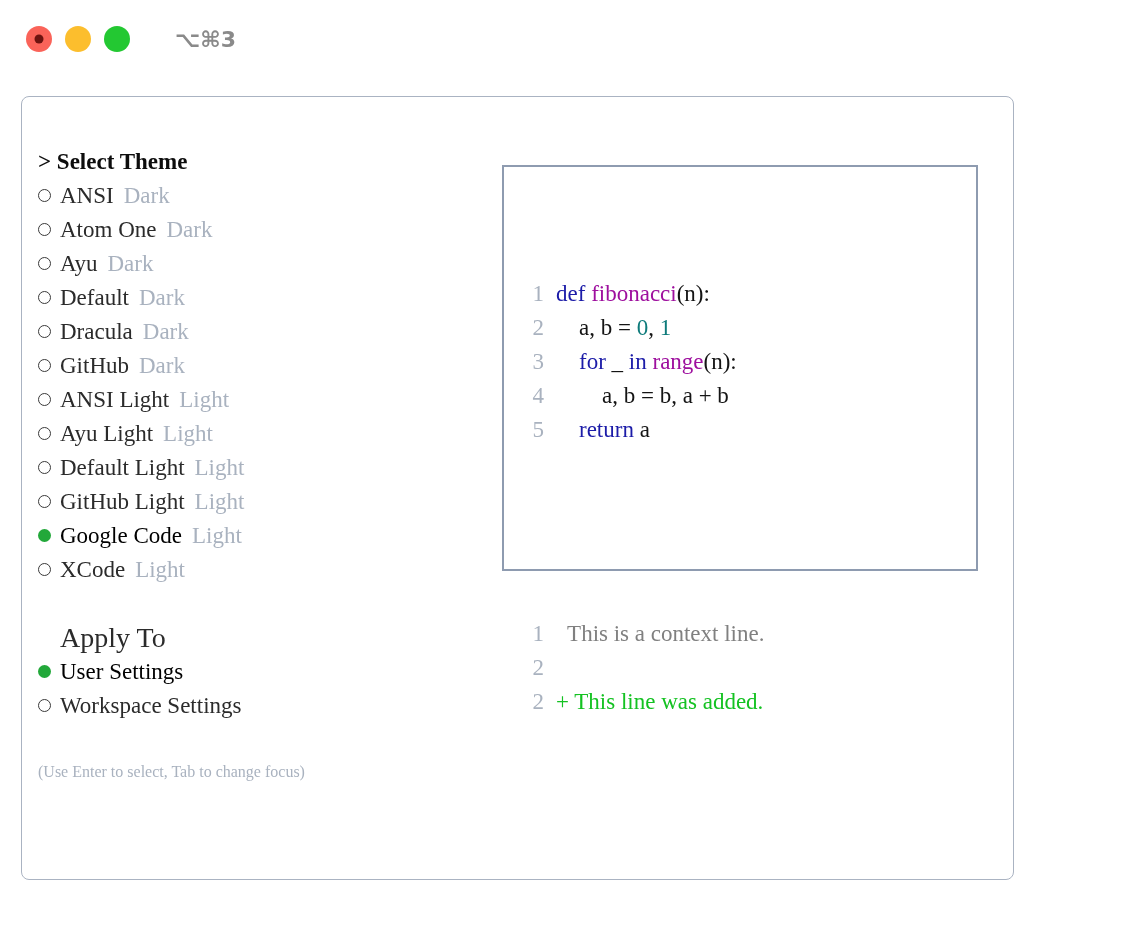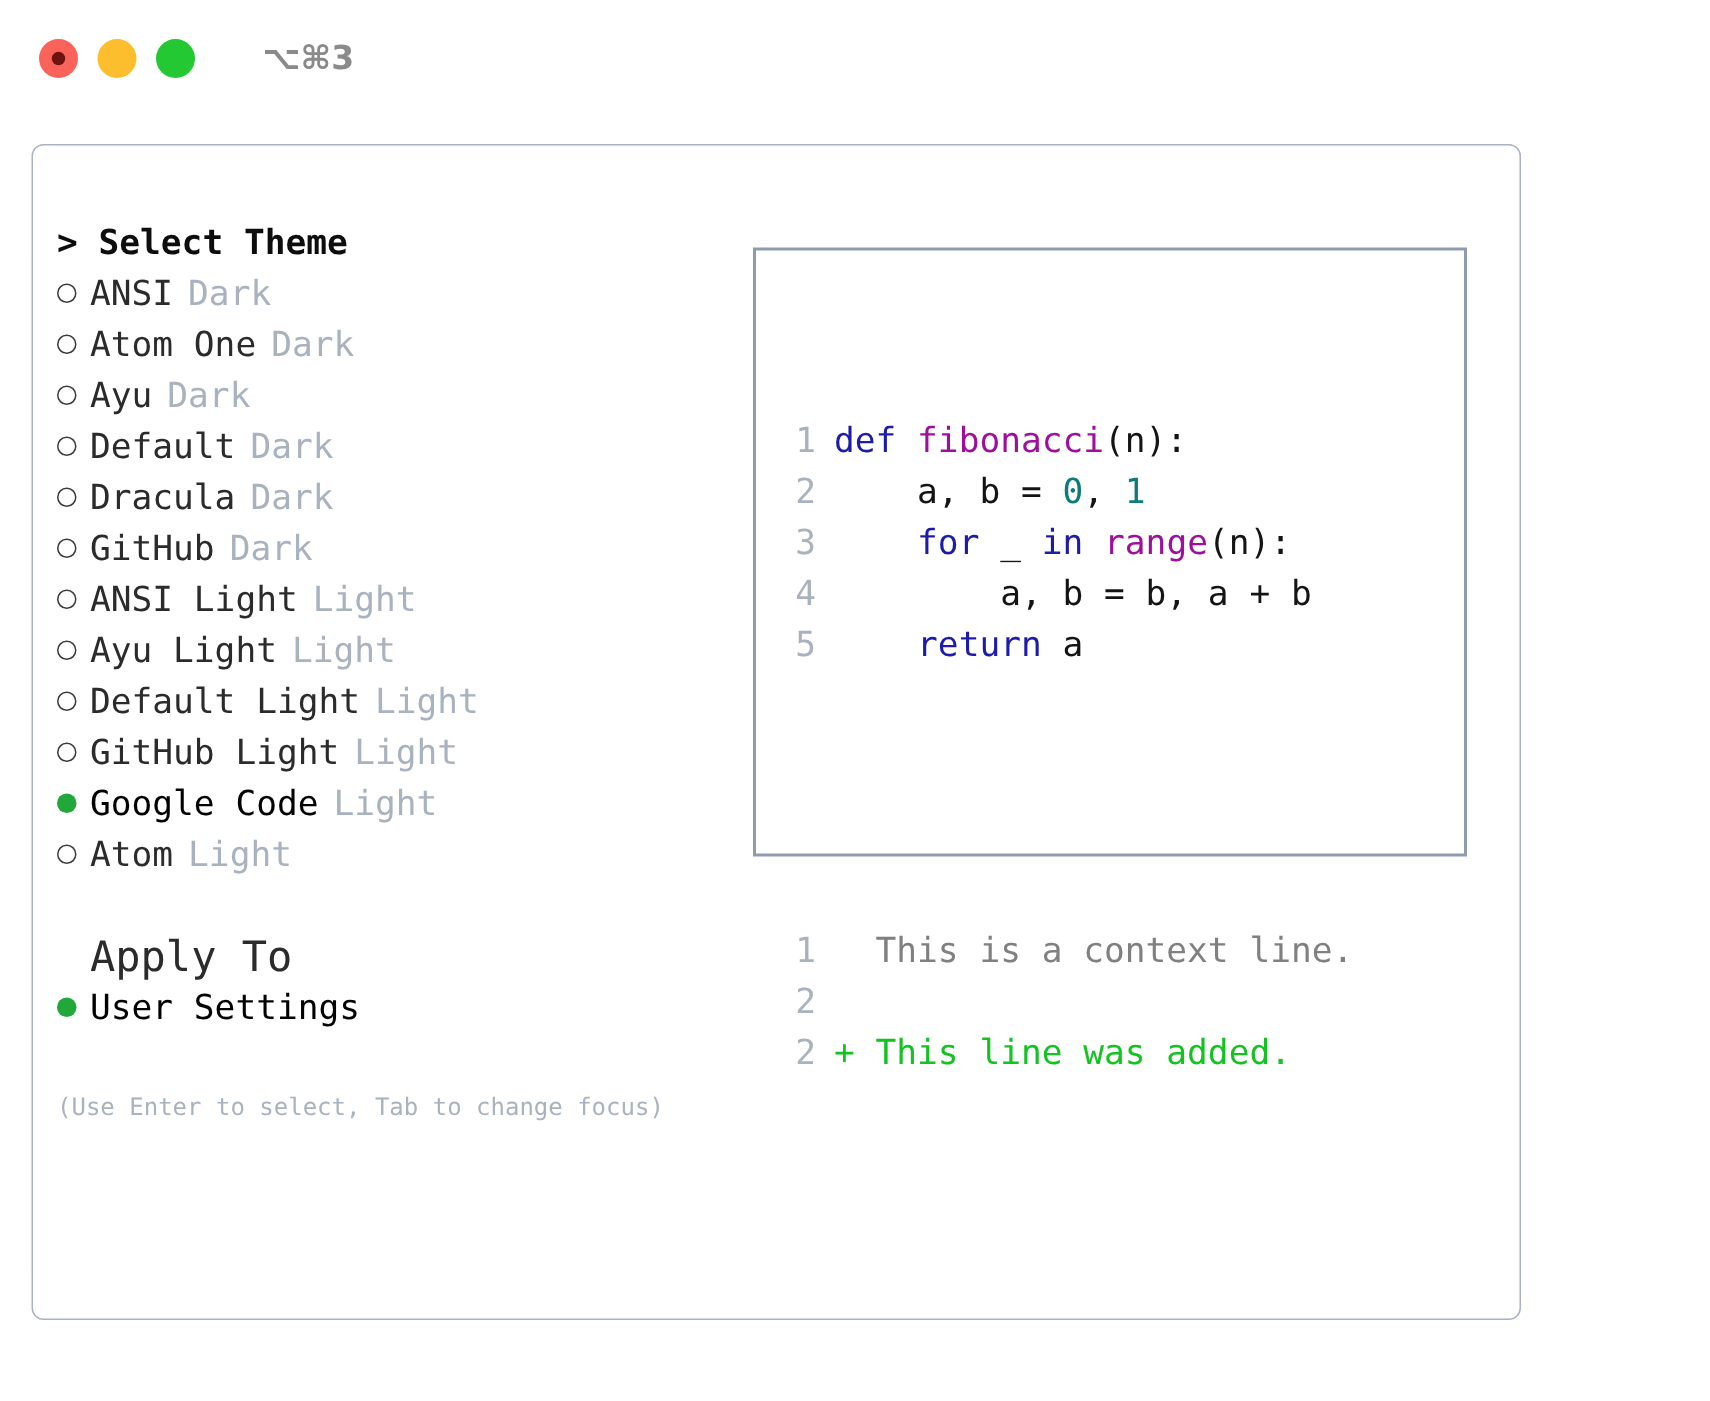--- a/index.html
+++ b/index.html
@@ -74,20 +74,21 @@
   .panel {
     position: absolute;
     left: 21px;
     top: 96px;
     width: 993px;
     height: 784px;
     box-sizing: border-box;
     border: 1.5px solid #aab3c2;
     border-radius: 8px;
     background: #ffffff;
+    font-family: Liberation Serif, serif;
   }
 
   .panel-inner {
     position: absolute;
     left: 0; top: 0;
     width: 100%;
     height: 100%;
   }
 
   
@@ -237,28 +238,29 @@
             <div class="theme-row bullet-off"><span class="bullet"><span class="bullet-mark"></span></span><span class="theme-name">Atom One</span><span class="theme-badge">Dark</span></div>
             <div class="theme-row bullet-off"><span class="bullet"><span class="bullet-mark"></span></span><span class="theme-name">Ayu</span><span class="theme-badge">Dark</span></div>
             <div class="theme-row bullet-off"><span class="bullet"><span class="bullet-mark"></span></span><span class="theme-name">Default</span><span class="theme-badge">Dark</span></div>
             <div class="theme-row bullet-off"><span class="bullet"><span class="bullet-mark"></span></span><span class="theme-name">Dracula</span><span class="theme-badge">Dark</span></div>
             <div class="theme-row bullet-off"><span class="bullet"><span class="bullet-mark"></span></span><span class="theme-name">GitHub</span><span class="theme-badge">Dark</span></div>
             <div class="theme-row bullet-off"><span class="bullet"><span class="bullet-mark"></span></span><span class="theme-name">ANSI Light</span><span class="theme-badge">Light</span></div>
             <div class="theme-row bullet-off"><span class="bullet"><span class="bullet-mark"></span></span><span class="theme-name">Ayu Light</span><span class="theme-badge">Light</span></div>
             <div class="theme-row bullet-off"><span class="bullet"><span class="bullet-mark"></span></span><span class="theme-name">Default Light</span><span class="theme-badge">Light</span></div>
             <div class="theme-row bullet-off"><span class="bullet"><span class="bullet-mark"></span></span><span class="theme-name">GitHub Light</span><span class="theme-badge">Light</span></div>
             <div class="theme-row selected bullet-on"><span class="bullet"><span class="bullet-mark"></span></span><span class="theme-name">Google Code</span><span class="theme-badge">Light</span></div>
-            <div class="theme-row bullet-off"><span class="bullet"><span class="bullet-mark"></span></span><span class="theme-name">Atom</span><span class="theme-badge">Light</span></div>
+            <div class="theme-row bullet-off"><span class="bullet"><span class="bullet-mark"></span></span><span class="theme-name">XCode</span><span class="theme-badge">Light</span></div>
           </div>
 
         <div class="section-gap"></div>
 
         <div class="apply-heading">Apply To</div>
         <div id="apply-list">
             <div class="theme-row selected bullet-on"><span class="bullet"><span class="bullet-mark"></span></span><span class="theme-name">User Settings</span></div>
+            <div class="theme-row bullet-off"><span class="bullet"><span class="bullet-mark"></span></span><span class="theme-name">Workspace Settings</span></div>
           </div>
 
         <div class="hint-text">(Use Enter to select, Tab to change focus)</div>
       </div>
 
       <div class="right-col">
         <div class="preview-box">
           <div class="code-area">
             <div id="code-lines"><div class="code-line"><span class="ln">1</span><span><span class="tok-kw">def </span><span class="tok-fn">fibonacci</span><span class="tok-plain">(n):</span></span></div><div class="code-line"><span class="ln">2</span><span><span class="tok-plain">    a, b = </span><span class="tok-num">0</span><span class="tok-plain">, </span><span class="tok-num">1</span></span></div><div class="code-line"><span class="ln">3</span><span><span class="tok-plain">    </span><span class="tok-kw">for</span><span class="tok-plain"> _ </span><span class="tok-kw">in</span><span class="tok-plain"> </span><span class="tok-fn">range</span><span class="tok-plain">(n):</span></span></div><div class="code-line"><span class="ln">4</span><span><span class="tok-plain">        a, b = b, a + b</span></span></div><div class="code-line"><span class="ln">5</span><span><span class="tok-plain">    </span><span class="tok-kw">return</span><span class="tok-plain"> a</span></span></div></div>
             <div class="blank-line"></div>

